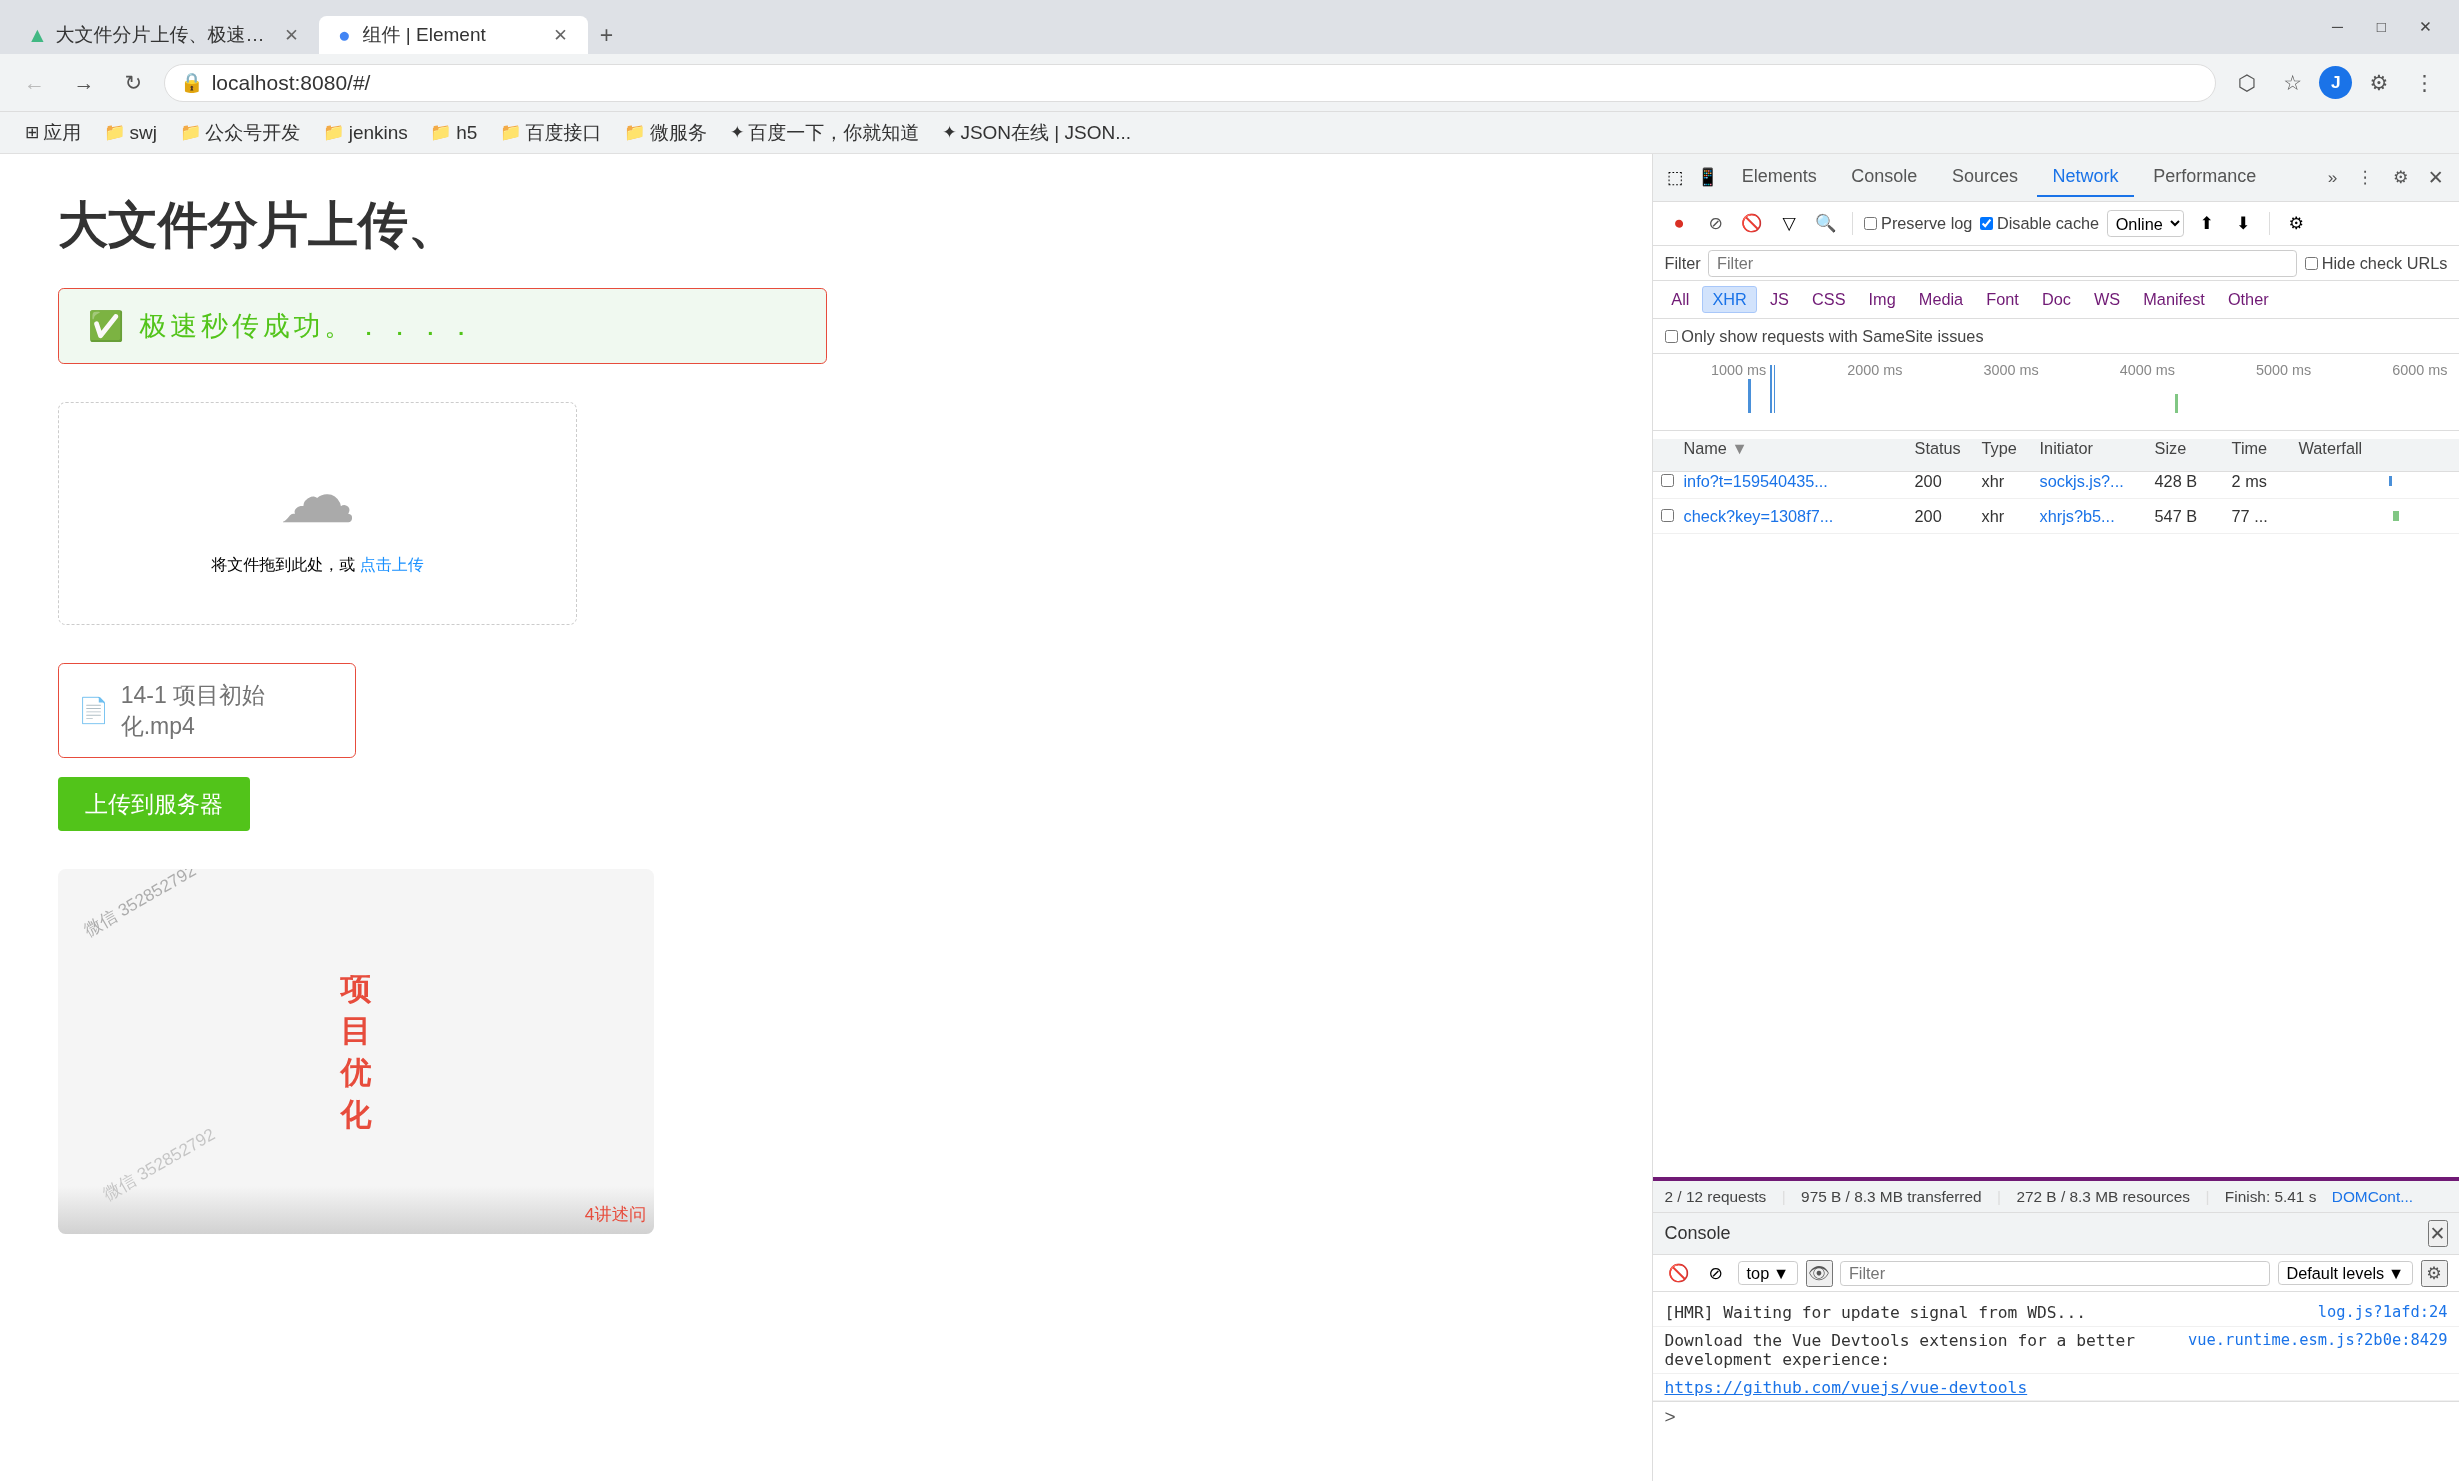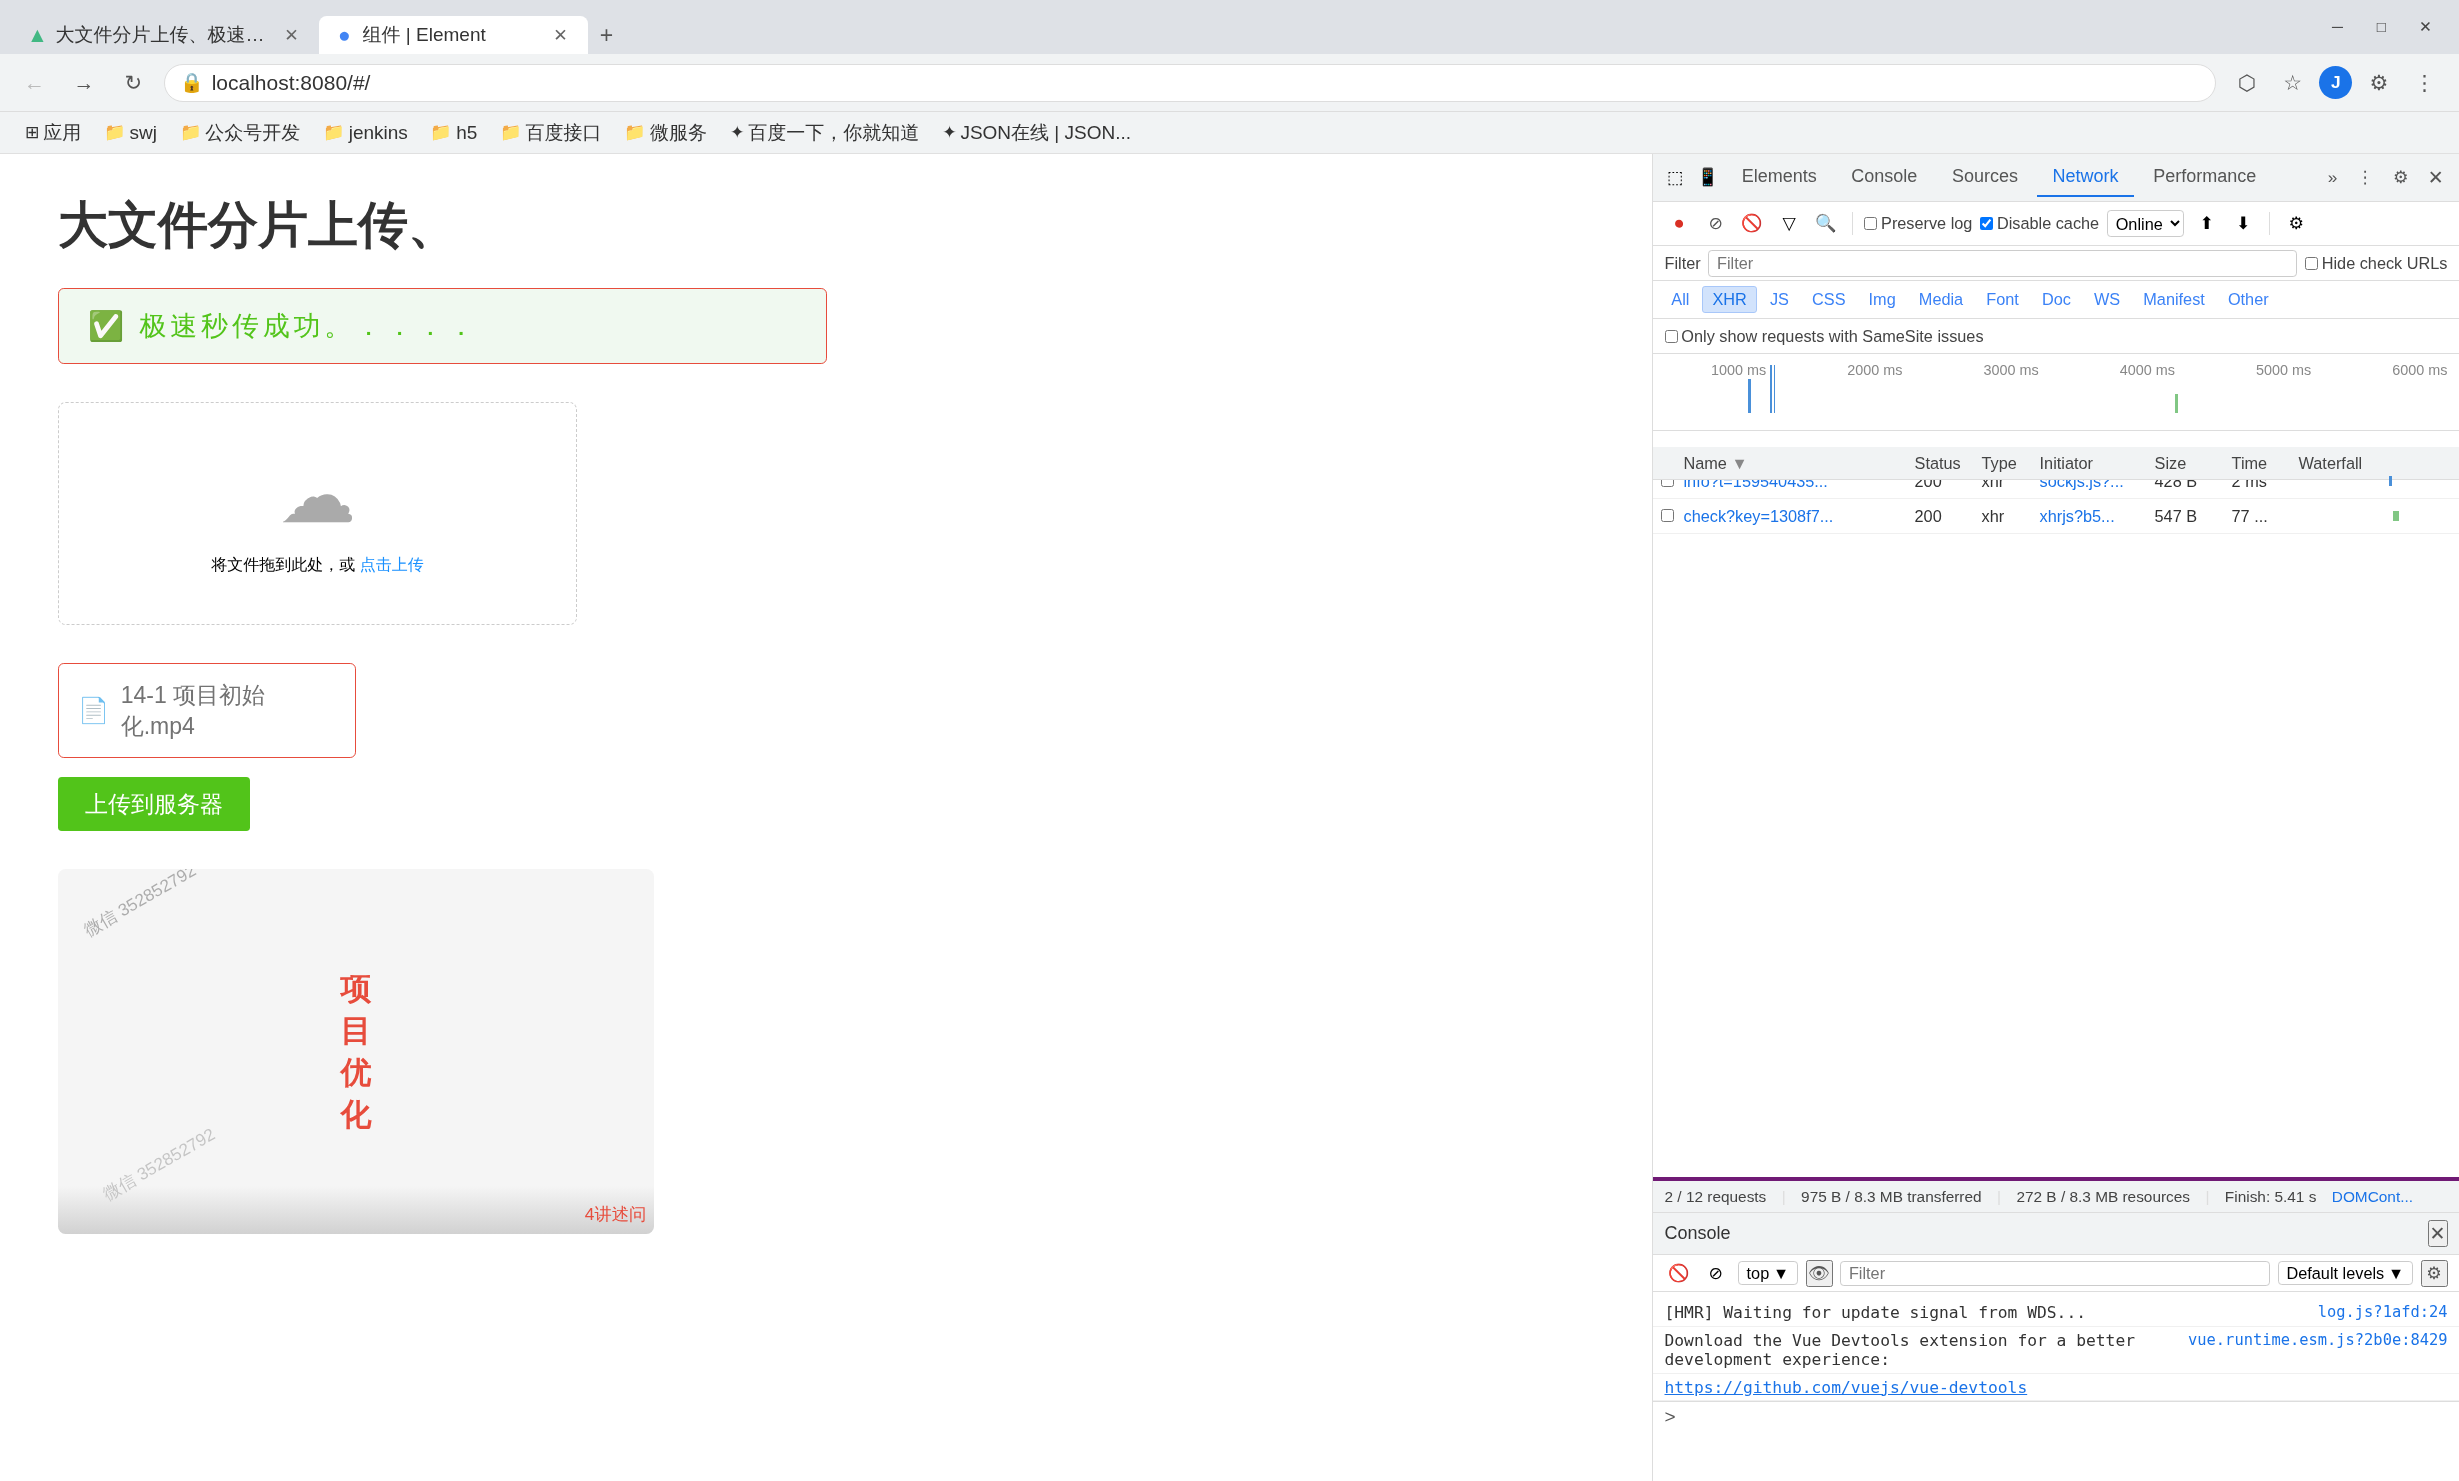--- a/index.html
+++ b/index.html
@@ -90,35 +90,35 @@
     .dt-checkbox-label { display: flex; align-items: center; gap: 3.8px; font-size: 16.3px; color: #444; cursor: pointer; white-space: nowrap; }
     .dt-select { height: 27px; border: 1px solid #ccc; border-radius: 3.8px; padding: 0 3.8px; font-size: 16.3px; background: #fff; }
 
     
     .filter-row { display: flex; align-items: center; padding: 3.8px 11.5px; border-bottom: 1px solid #ddd; height: 35px; gap: 7.7px; }
     .filter-label { font-size: 16.3px; color: #444; }
     .filter-checkbox-label { display: flex; align-items: center; gap: 3.8px; font-size: 16.3px; color: #444; cursor: pointer; margin-left: auto; }
 
     
     .type-filter { display: flex; align-items: center; padding: 3.8px 7.7px; border-bottom: 1px solid #ddd; gap: 1.9px; flex-wrap: wrap; height: 38px; overflow: hidden; }
-    .type-btn { padding: 2.9px 9.6px; font-size: 16.3px; cursor: pointer; border-radius: 2.9px; color: #3b82f6; border: 1px solid transparent; }
+    .type-btn { padding: 2.9px 9.6px; font-size: 16.3px; cursor: pointer; border-radius: 2.9px; color: #701a75; border: 1px solid transparent; }
     .type-btn.active { background: #d2e3fc; color: #1a73e8; border-color: #a8c7f9; }
 
     
     .samesite-row { display: flex; align-items: center; padding: 3.8px 11.5px; border-bottom: 1px solid #ddd; height: 35px; }
     .samesite-label { display: flex; align-items: center; gap: 3.8px; font-size: 16.3px; color: #444; }
 
     
     .timeline { height: 77px; border-bottom: 1px solid #ddd; position: relative; background: #fff; display: flex; align-items: flex-end; padding: 0 11.5px; }
     .timeline-markers { display: flex; position: absolute; top: 7.7px; left: 58px; right: 11.5px; justify-content: space-between; font-size: 14.4px; color: #888; }
     .timeline-bar { position: absolute; bottom: 7.7px; left: 58px; right: 11.5px; height: 38px; }
 
     
     .network-table { flex: 1; overflow-y: auto; }
-    .nt-header { display: flex; align-items: center; background: #f1f3f4; border-bottom: 1px solid #ddd; height: 33px; padding: 0 7.7px; font-size: 16.3px; color: #444; font-weight: 500; position: sticky; top: 16px; }
+    .nt-header { display: flex; background: #f1f3f4; border-bottom: 1px solid #ddd; height: 33px; padding: 0 7.7px; font-size: 16.3px; color: #444; font-weight: 500; position: sticky; top: 8px; }
     .nt-col-name { flex: 3; padding: 0 3.8px; }
     .nt-col-status { width: 67px; padding: 0 3.8px; }
     .nt-col-type { width: 58px; padding: 0 3.8px; }
     .nt-col-initiator { width: 115px; padding: 0 3.8px; }
     .nt-col-size { width: 77px; padding: 0 3.8px; }
     .nt-col-time { width: 67px; padding: 0 3.8px; }
     .nt-col-waterfall { flex: 2; padding: 0 3.8px; }
     .nt-sort-arrow { color: #888; }
 
     .nt-row { display: flex; align-items: center; border-bottom: 1px solid #f0f0f0; height: 35px; padding: 0 7.7px; font-size: 16.3px; cursor: pointer; }

